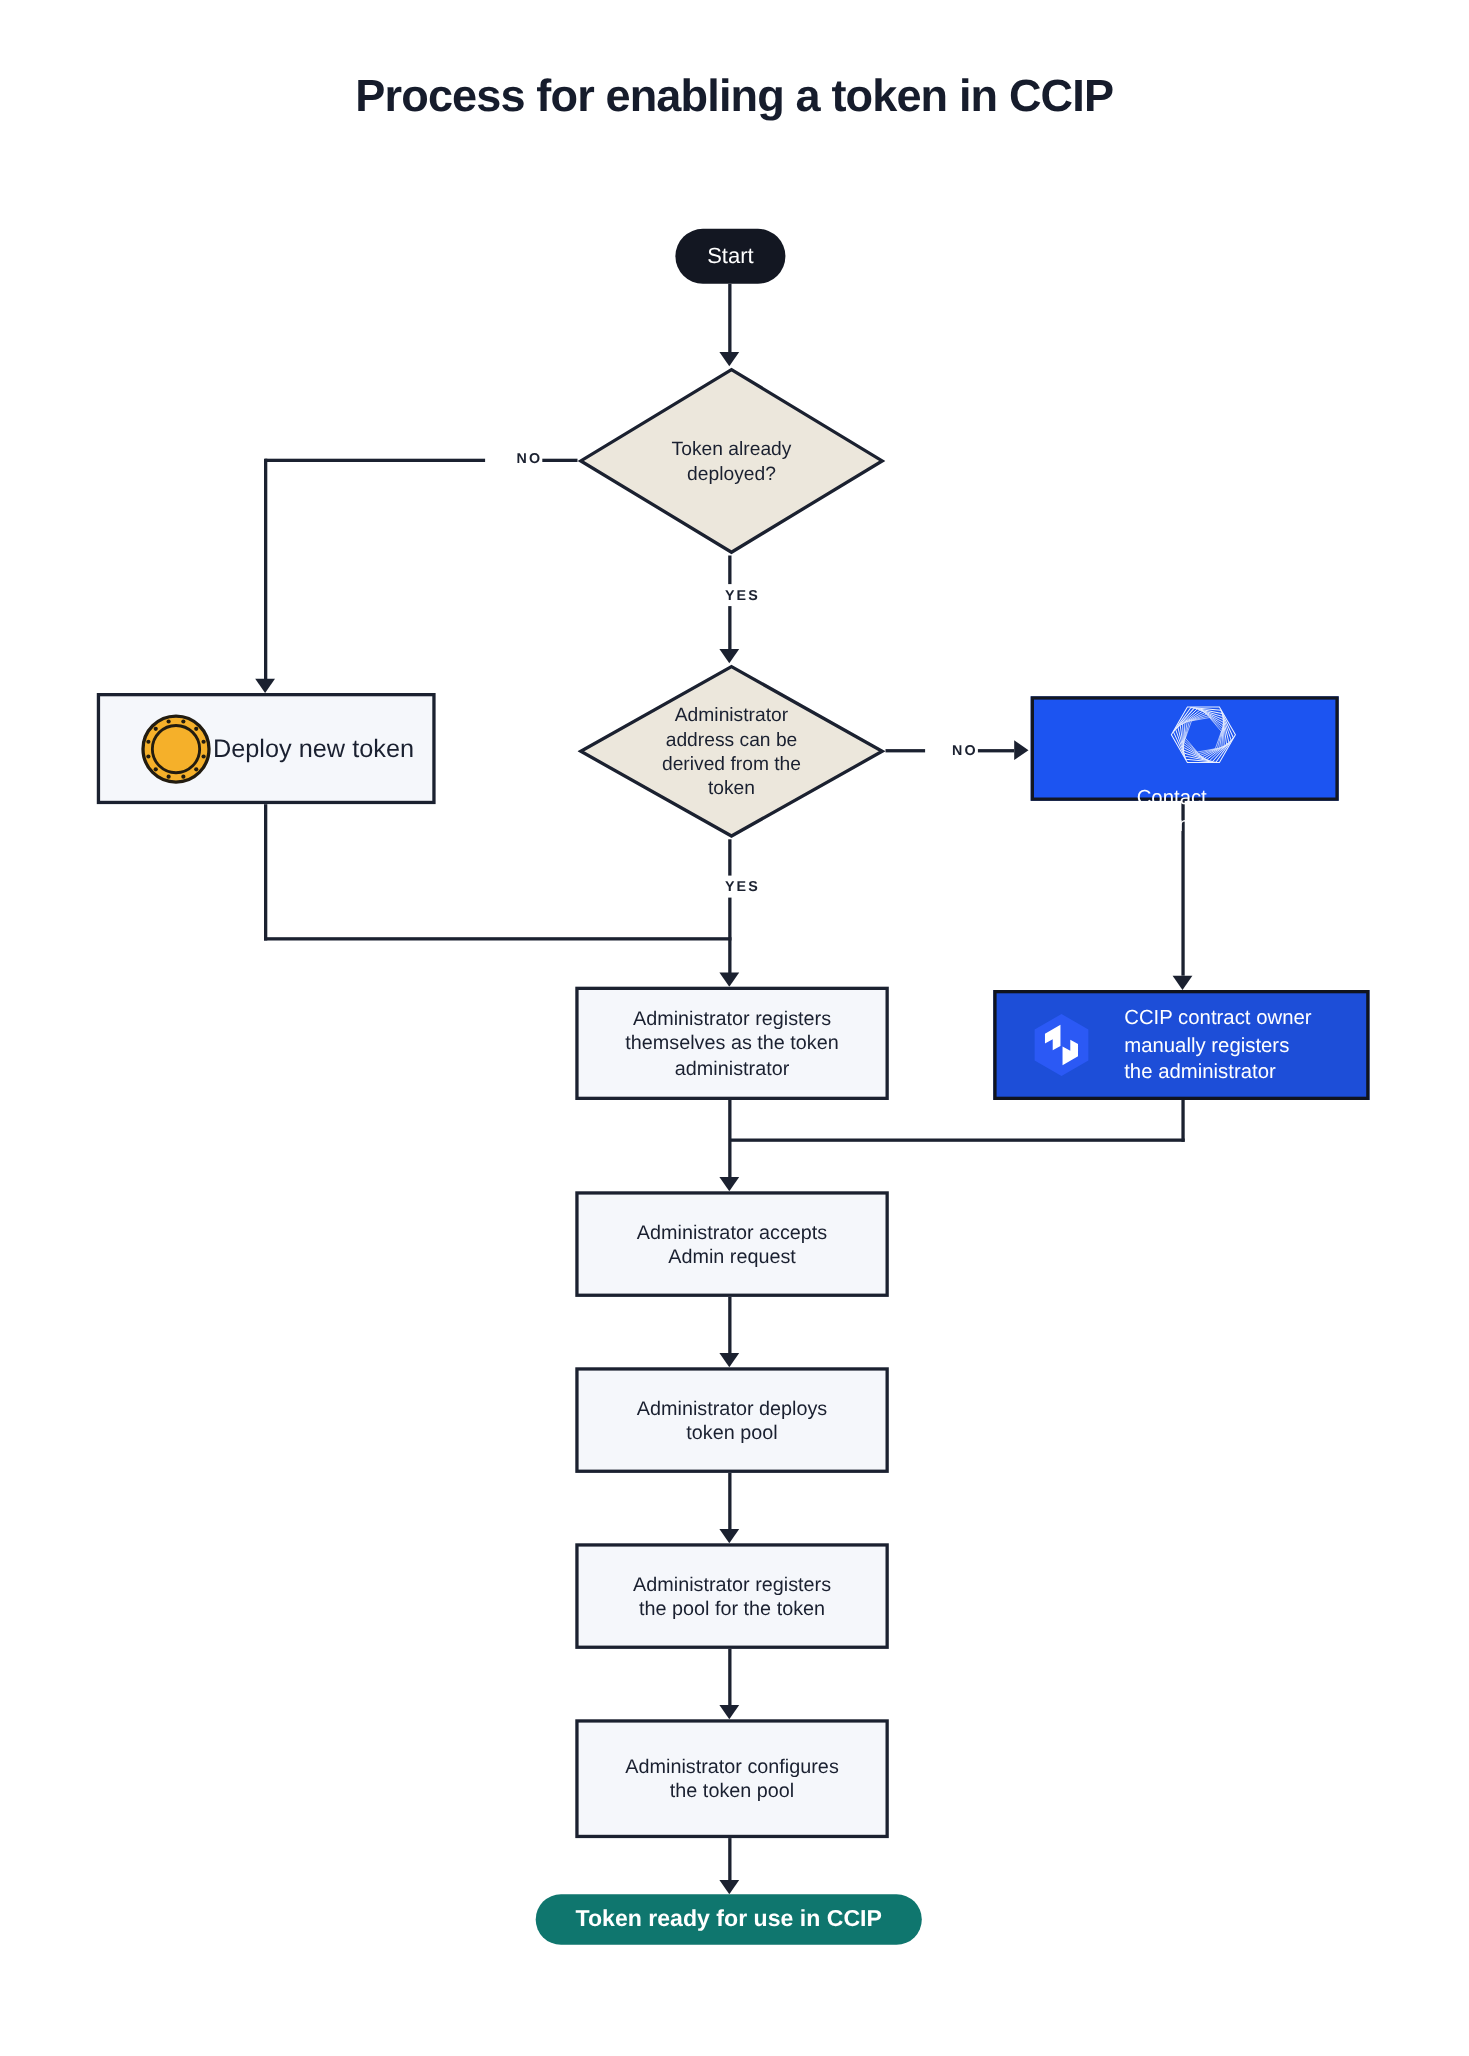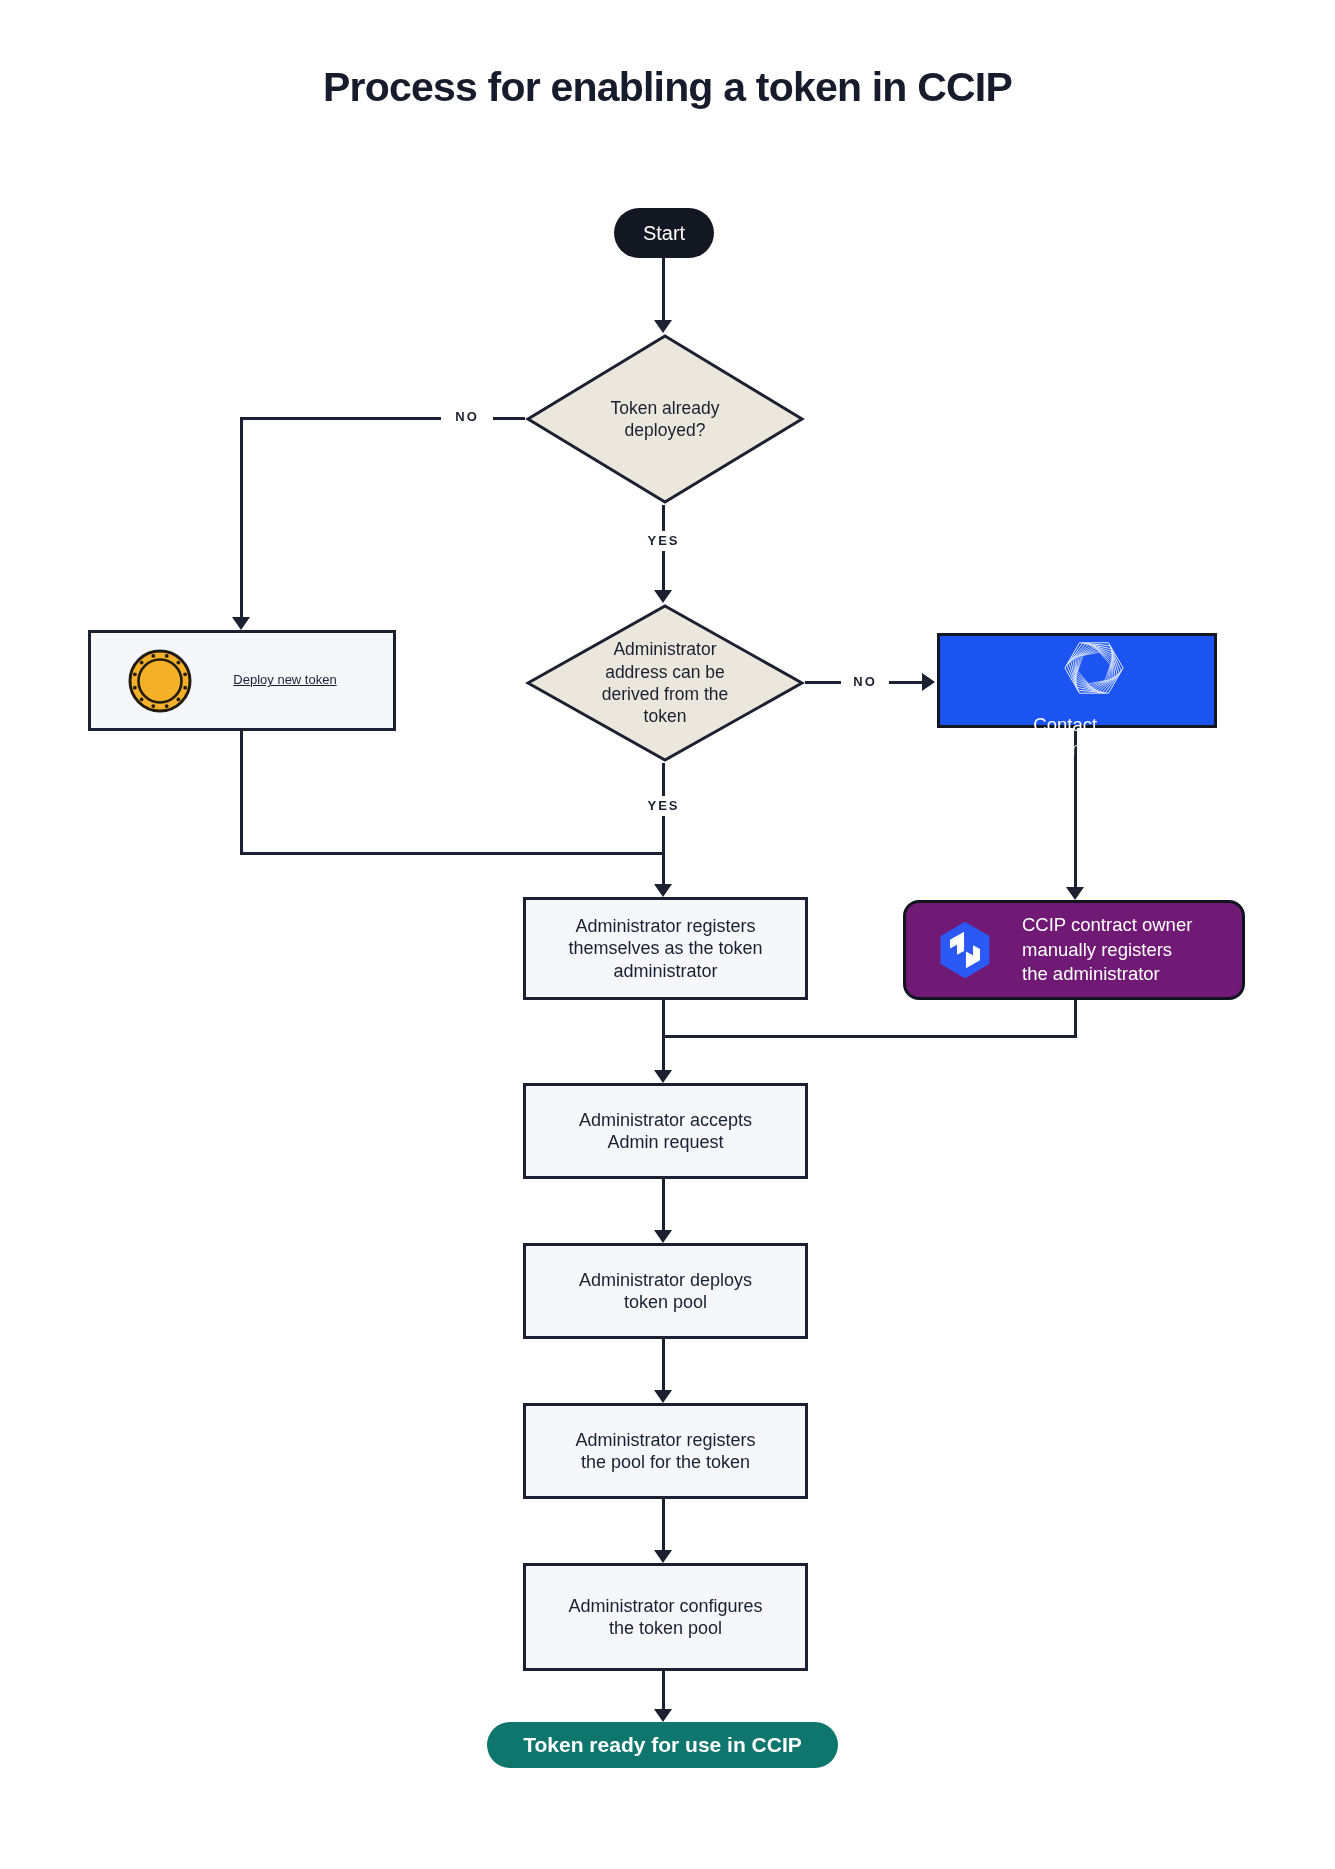--- a/index.html
+++ b/index.html
@@ -18,38 +18,38 @@
   .hline{height:3px;}
   
   .ah-down{position:absolute;width:0;height:0;
     border-left:9px solid transparent;border-right:9px solid transparent;
     border-top:13px solid #1B2130;}
   .ah-right{position:absolute;width:0;height:0;
     border-top:9px solid transparent;border-bottom:9px solid transparent;
     border-left:13px solid #1B2130;}
   
   .edge-label{
-    position:absolute;background:#ffffff;text-align:center;z-index:5;
+    position:absolute;background:#ffffff;text-align:right;z-index:5;
     font-size:13px;font-weight:700;letter-spacing:2px;color:#1B2130;
     padding:3px 0;line-height:14px;
   }
   
   .pill{
     position:absolute;display:flex;align-items:center;justify-content:center;
     border-radius:26px;color:#ffffff;
   }
   .pill.start{background:#131722;font-size:20px;font-weight:500;}
   .pill.end{background:#0f766e;font-size:21px;font-weight:700;}
   .box{
     position:absolute;box-sizing:border-box;border:3px solid #1B2130;
     display:flex;align-items:center;justify-content:center;z-index:2;
   }
   .box.light{background:#F5F7FB;}
   .box.blue{background:#1C54F1;border-color:#131722;color:#ffffff;justify-content:flex-start;}
-  .box.dark{background:#701a75;border-color:#10141E;color:#ffffff;justify-content:flex-start;border-radius:16px;}
+  .box.dark{background:#1d4ed8;border-color:#10141E;color:#ffffff;justify-content:flex-start;}
   .box-label{
     white-space:pre-line;text-align:center;font-size:18px;line-height:1.25;color:#1A2030;
   }
   .box.blue .box-label,.box.dark .box-label{color:#ffffff;text-align:left;font-size:18.5px;line-height:1.32;}
   .diamond{position:absolute;z-index:2;}
   .diamond svg{display:block;}
   .diamond .box-label{
     position:absolute;left:0;top:0;right:0;bottom:0;
     display:flex;align-items:center;justify-content:center;font-size:17.5px;line-height:1.28;
   }
@@ -132,21 +132,21 @@
             <circle cx="7.9" cy="39.7" r="1.9"></circle>
           <circle cx="7.9" cy="26.3" r="1.9"></circle>
             <circle cx="14.6" cy="14.6" r="1.9"></circle>
           <circle cx="26.3" cy="7.9" r="1.9"></circle>
             <circle cx="39.7" cy="7.9" r="1.9"></circle>
           <circle cx="51.4" cy="14.6" r="1.9"></circle>
             <circle cx="58.1" cy="26.3" r="1.9"></circle>
         </g>
       </svg>
     </span>
-    <div class="box-label" style="flex:1;font-size:13px;text-decoration:underline;">Deploy new token</div>
+    <div class="box-label" style="flex:1;font-size:23px;">Deploy new token</div>
   </div>
 
   <div class="diamond" style="left:525px;top:603px;width:280px;height:160px;">
     <svg width="280" height="160" viewBox="0 0 280 160">
       <polygon points="140,3 277,80 140,157 3,80" fill="#ECE7DC" stroke="#1B2130" stroke-width="3"></polygon>
     </svg>
     <div class="box-label" style="padding:0 60px;">Administrator
 address can be
 derived from the
 token</div>

